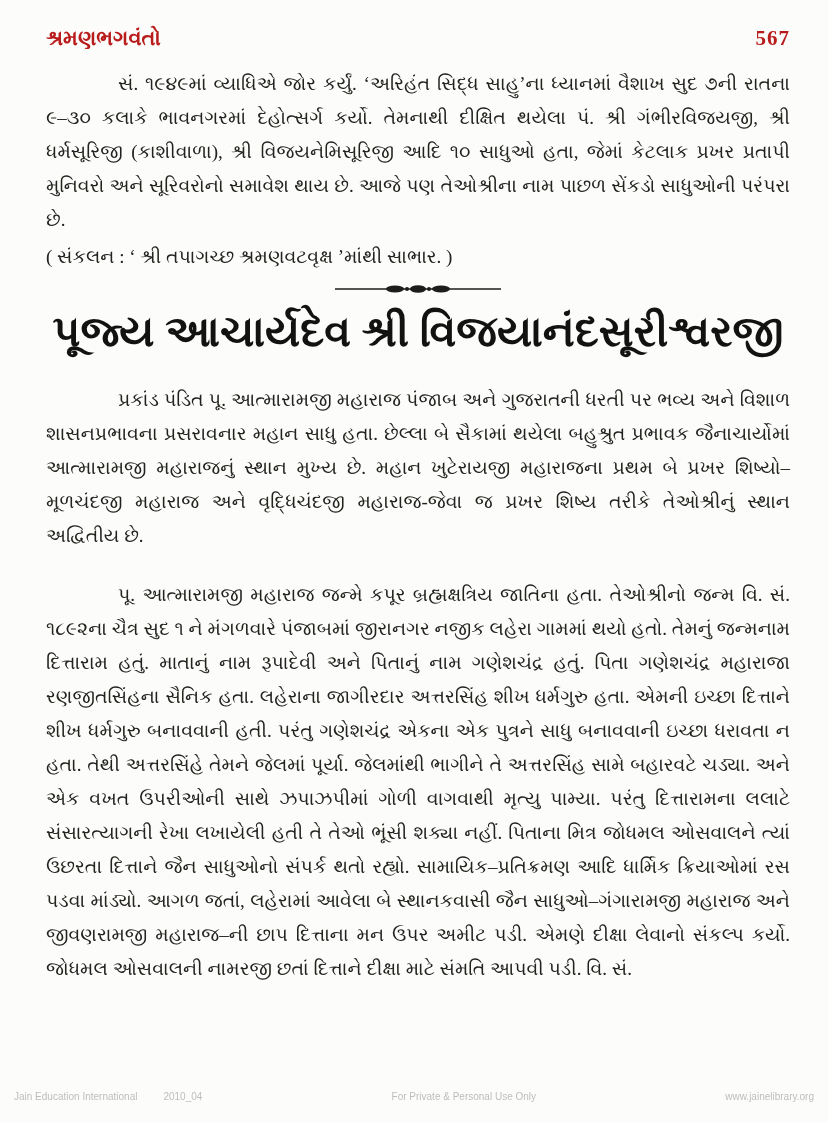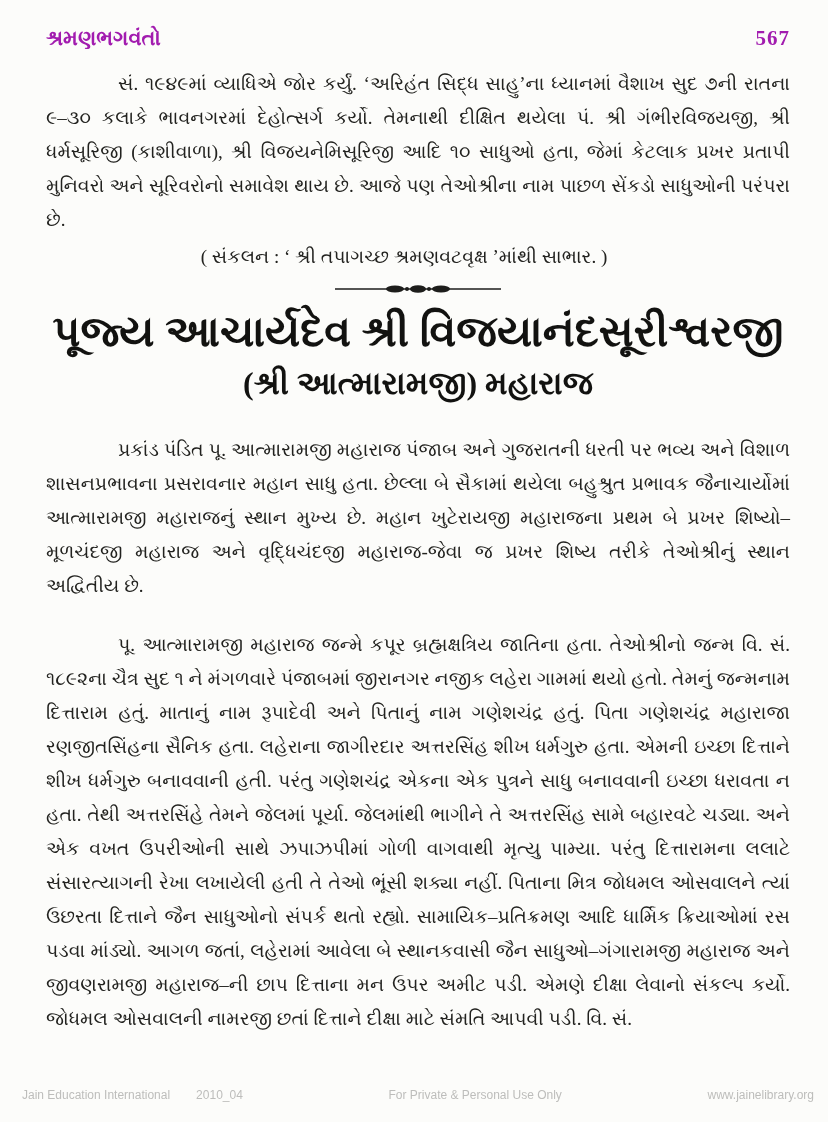--- a/index.html
+++ b/index.html
@@ -18,36 +18,36 @@
   .content{
     position:absolute;
     left:46px; right:38px; top:26px;
   }
   .running-header{
     display:flex;
     justify-content:space-between;
     align-items:baseline;
     font-size:21px;
     font-weight:bold;
-    color:#a21caf;
+    color:#b91c1c;
   }
   .pagenum{font-size:21px;font-weight:bold;letter-spacing:1px;}
   .para{
     font-size:19px;
     line-height:34px;
     text-align:justify;
     text-indent:72px;
     color:#22221f;
     margin:0;
   }
   .intro{margin-top:16px;}
   .attribution{
     margin-top:9px;
     font-size:19px;
-    text-align:center;
+    text-align:left;
     padding-right:28px;
     color:#22221f;
   }
   .divider{
     margin-top:14px;
     text-align:center;
     height:16px;
   }
   .epithets{
     margin-top:14px;
@@ -67,23 +67,22 @@
   .article-title .t1{font-size:43px;line-height:52px;}
   .article-title .t2{font-size:32px;line-height:50px;}
   .body-para{margin-top:25px;}
   .footer{
     position:absolute;
     left:14px;right:14px;bottom:20px;
     display:flex;
     justify-content:space-between;
     align-items:baseline;
     font-family:"Liberation Sans", sans-serif;
-    font-size:12px;
+    font-size:10px;
     color:#bdbdbb;
-    margin-left:8px;
   }
   .footer .fleft{display:flex;gap:26px;}
 </style>
 </head>
 <body>
 
 <div class="page">
   <div class="content">
 
     <div class="running-header">
@@ -102,21 +101,20 @@
         <circle cx="74" cy="7" r="2" fill="#1d1d1b"></circle>
         <ellipse cx="85" cy="7" rx="8" ry="3.8" fill="#1d1d1b"></ellipse>
         <circle cx="96" cy="7" r="2" fill="#1d1d1b"></circle>
         <ellipse cx="108" cy="7" rx="9" ry="3.4" fill="#1d1d1b"></ellipse>
       </svg>
     </div>
 
 
     <div class="article-title">
       <div class="t1">પૂજ્ય આચાર્યદેવ શ્રી વિજયાનંદસૂરીશ્વરજી</div>
-      <div class="t2">(શ્રી આત્મારામજી) મહારાજ</div>
     </div>
 
     <p class="para body-para">પ્રકાંડ પંડિત પૂ. આત્મારામજી મહારાજ પંજાબ અને ગુજરાતની ધરતી પર ભવ્ય અને વિશાળ શાસનપ્રભાવના પ્રસરાવનાર મહાન સાધુ હતા. છેલ્લા બે સૈકામાં થયેલા બહુશ્રુત પ્રભાવક જૈનાચાર્યોમાં આત્મારામજી મહારાજનું સ્થાન મુખ્ય છે. મહાન ખુટેરાયજી મહારાજના પ્રથમ બે પ્રખર શિષ્યો–મૂળચંદજી મહારાજ અને વૃદ્ધિચંદજી મહારાજ-જેવા જ પ્રખર શિષ્ય તરીકે તેઓશ્રીનું સ્થાન અદ્વિતીય છે.</p>
     <p class="para body-para">પૂ. આત્મારામજી મહારાજ જન્મે કપૂર બ્રહ્મક્ષત્રિય જાતિના હતા. તેઓશ્રીનો જન્મ વિ. સં. ૧૮૯૨ના ચૈત્ર સુદ ૧ ને મંગળવારે પંજાબમાં જીરાનગર નજીક લહેરા ગામમાં થયો હતો. તેમનું જન્મનામ દિત્તારામ હતું. માતાનું નામ રૂપાદેવી અને પિતાનું નામ ગણેશચંદ્ર હતું. પિતા ગણેશચંદ્ર મહારાજા રણજીતસિંહના સૈનિક હતા. લહેરાના જાગીરદાર અત્તરસિંહ શીખ ધર્મગુરુ હતા. એમની ઇચ્છા દિત્તાને શીખ ધર્મગુરુ બનાવવાની હતી. પરંતુ ગણેશચંદ્ર એકના એક પુત્રને સાધુ બનાવવાની ઇચ્છા ધરાવતા ન હતા. તેથી અત્તરસિંહે તેમને જેલમાં પૂર્યા. જેલમાંથી ભાગીને તે અત્તરસિંહ સામે બહારવટે ચડ્યા. અને એક વખત ઉપરીઓની સાથે ઝપાઝપીમાં ગોળી વાગવાથી મૃત્યુ પામ્યા. પરંતુ દિત્તારામના લલાટે સંસારત્યાગની રેખા લખાયેલી હતી તે તેઓ ભૂંસી શક્યા નહીં. પિતાના મિત્ર જોધમલ ઓસવાલને ત્યાં ઉછરતા દિત્તાને જૈન સાધુઓનો સંપર્ક થતો રહ્યો. સામાયિક–પ્રતિક્રમણ આદિ ધાર્મિક ક્રિયાઓમાં રસ પડવા માંડ્યો. આગળ જતાં, લહેરામાં આવેલા બે સ્થાનકવાસી જૈન સાધુઓ–ગંગારામજી મહારાજ અને જીવણરામજી મહારાજ–ની છાપ દિત્તાના મન ઉપર અમીટ પડી. એમણે દીક્ષા લેવાનો સંકલ્પ કર્યો. જોધમલ ઓસવાલની નામરજી છતાં દિત્તાને દીક્ષા માટે સંમતિ આપવી પડી. વિ. સં.</p>
 
   </div>
 
   <div class="footer">
     <span class="fleft">
       <span>Jain Education International</span>

